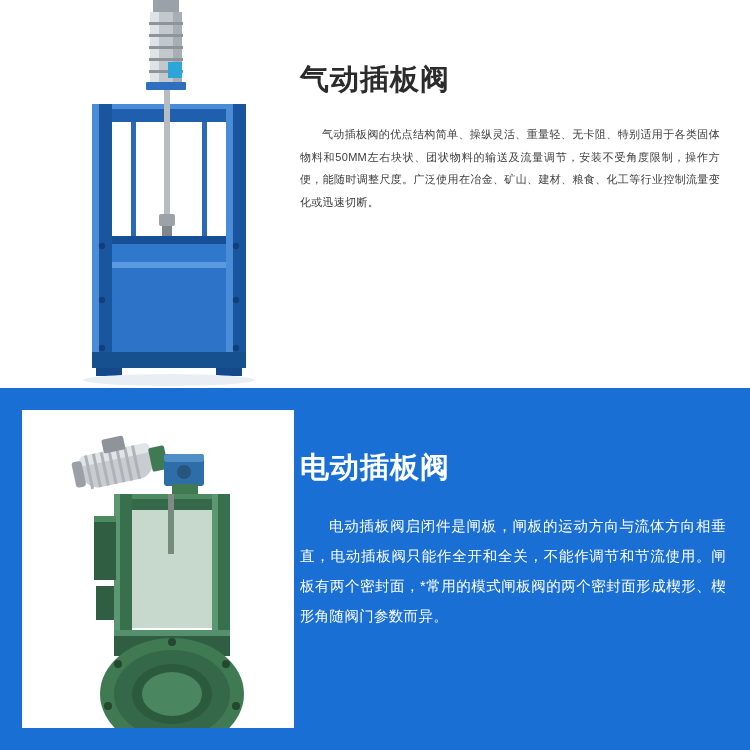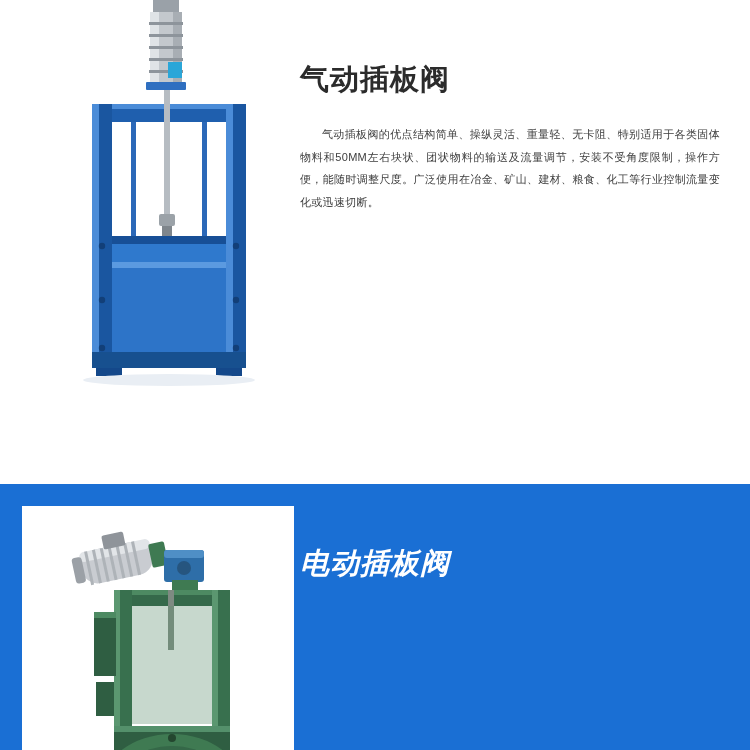--- a/index.html
+++ b/index.html
@@ -17,21 +17,21 @@
     position: relative;
     width: 750px;
     height: 750px;
     overflow: hidden;
   }
 
   
   .section-one {
     position: relative;
     width: 750px;
-    height: 484px;
+    height: 388px;
     background: #ffffff;
     overflow: hidden;
   }
   .s1-image {
     position: absolute;
     left: 28px;
     top: 0px;
     width: 260px;
     height: 388px;
   }
@@ -59,21 +59,20 @@
     letter-spacing: 0.3px;
   }
 
   
   .section-two {
     position: relative;
     width: 750px;
     height: 362px;
     background: #1a6fd4;
     overflow: hidden;
-    font-style: italic;
   }
   .s2-card {
     position: absolute;
     left: 22px;
     top: 22px;
     width: 272px;
     height: 318px;
     background: #ffffff;
     border-radius: 2px;
   }
@@ -236,16 +235,17 @@
           <circle cx="116" cy="330" r="4" fill="#24472f"></circle>
           <circle cx="184" cy="330" r="4" fill="#24472f"></circle>
 
           <ellipse cx="150" cy="340" rx="92" ry="8" fill="#e9eef1"></ellipse>
         </svg>
       </div>
     </div>
 
     <div class="s2-text">
       <h2 class="title-two">电动插板阀</h2>
+      <p class="body-two">电动插板阀启闭件是闸板，闸板的运动方向与流体方向相垂直，电动插板阀只能作全开和全关，不能作调节和节流使用。闸板有两个密封面，*常用的模式闸板阀的两个密封面形成楔形、楔形角随阀门参数而异。</p>
     </div>
   </div>
 
 </div>
 
 </body></html>

